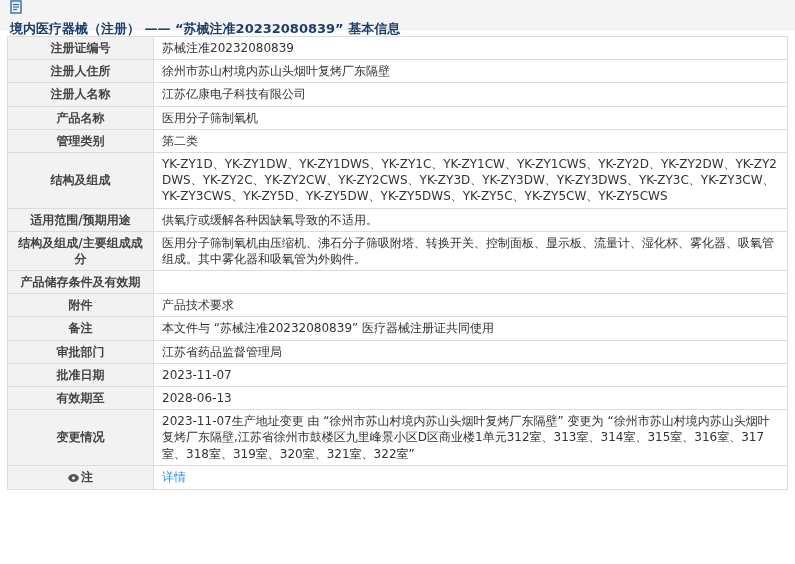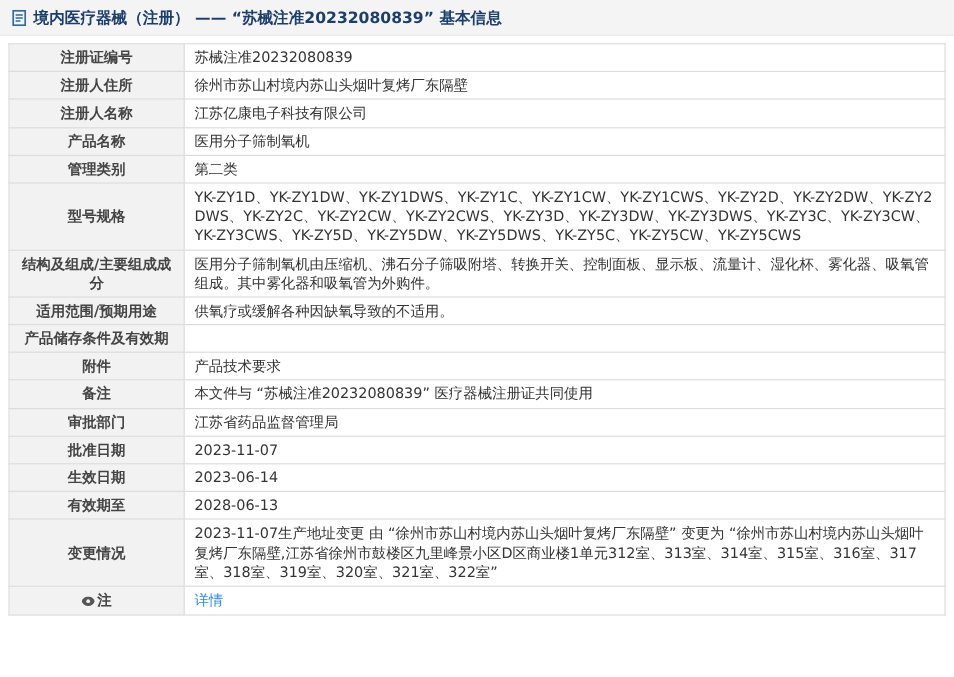--- a/index.html
+++ b/index.html
@@ -4,23 +4,24 @@
 <style>
   * { margin:0; padding:0; box-sizing:border-box; }
   html,body { background:#fff; }
   body {
     width:795px; height:564px; overflow:hidden;
     font-family:"DejaVu Sans","Liberation Sans",sans-serif;
     color:#333;
   }
   .header {
     height:30px; background:#f4f4f4;
-    display:flex; align-items:center; gap:6px;
+    display:flex; gap:6px;
     padding:0 10px;
     border-bottom:1px solid #ececec;
+    flex-direction:column;
   }
   .doc-icon { display:flex; align-items:center; }
   .page-title {
     font-size:13px; font-weight:bold;
     color:var(--header-title,#1b3e6d);
     white-space:nowrap;
   }
   table.info-table {
     border-collapse:collapse;
     table-layout:fixed;
@@ -82,54 +83,50 @@
   </tr>
   <tr>
     <td class="label">产品名称</td>
     <td class="value">医用分子筛制氧机</td>
   </tr>
   <tr>
     <td class="label">管理类别</td>
     <td class="value">第二类</td>
   </tr>
   <tr>
-    <td class="label">型号规格</td>
+    <td class="label">结构及组成</td>
     <td class="value">YK-ZY1D、YK-ZY1DW、YK-ZY1DWS、YK-ZY1C、YK-ZY1CW、YK-ZY1CWS、YK-ZY2D、YK-ZY2DW、YK-ZY2DWS、YK-ZY2C、YK-ZY2CW、YK-ZY2CWS、YK-ZY3D、YK-ZY3DW、YK-ZY3DWS、YK-ZY3C、YK-ZY3CW、YK-ZY3CWS、YK-ZY5D、YK-ZY5DW、YK-ZY5DWS、YK-ZY5C、YK-ZY5CW、YK-ZY5CWS</td>
+  </tr>
+  <tr>
+    <td class="label">适用范围/预期用途</td>
+    <td class="value">供氧疗或缓解各种因缺氧导致的不适用。</td>
   </tr>
   <tr>
     <td class="label">结构及组成/主要组成成分</td>
     <td class="value">医用分子筛制氧机由压缩机、沸石分子筛吸附塔、转换开关、控制面板、显示板、流量计、湿化杯、雾化器、吸氧管组成。其中雾化器和吸氧管为外购件。</td>
-  </tr>
-  <tr>
-    <td class="label">适用范围/预期用途</td>
-    <td class="value">供氧疗或缓解各种因缺氧导致的不适用。</td>
   </tr>
   <tr>
     <td class="label">产品储存条件及有效期</td>
     <td class="value"></td>
   </tr>
   <tr>
     <td class="label">附件</td>
     <td class="value">产品技术要求</td>
   </tr>
   <tr>
     <td class="label">备注</td>
     <td class="value">本文件与 “苏械注准20232080839” 医疗器械注册证共同使用</td>
   </tr>
   <tr>
     <td class="label">审批部门</td>
     <td class="value">江苏省药品监督管理局</td>
   </tr>
   <tr>
     <td class="label">批准日期</td>
     <td class="value">2023-11-07</td>
-  </tr>
-  <tr>
-    <td class="label">生效日期</td>
-    <td class="value">2023-06-14</td>
   </tr>
   <tr>
     <td class="label">有效期至</td>
     <td class="value">2028-06-13</td>
   </tr>
   <tr>
     <td class="label">变更情况</td>
     <td class="value">2023-11-07生产地址变更 由 “徐州市苏山村境内苏山头烟叶复烤厂东隔壁” 变更为 “徐州市苏山村境内苏山头烟叶复烤厂东隔壁,江苏省徐州市鼓楼区九里峰景小区D区商业楼1单元312室、313室、314室、315室、316室、317室、318室、319室、320室、321室、322室”</td>
   </tr>
   <tr>

